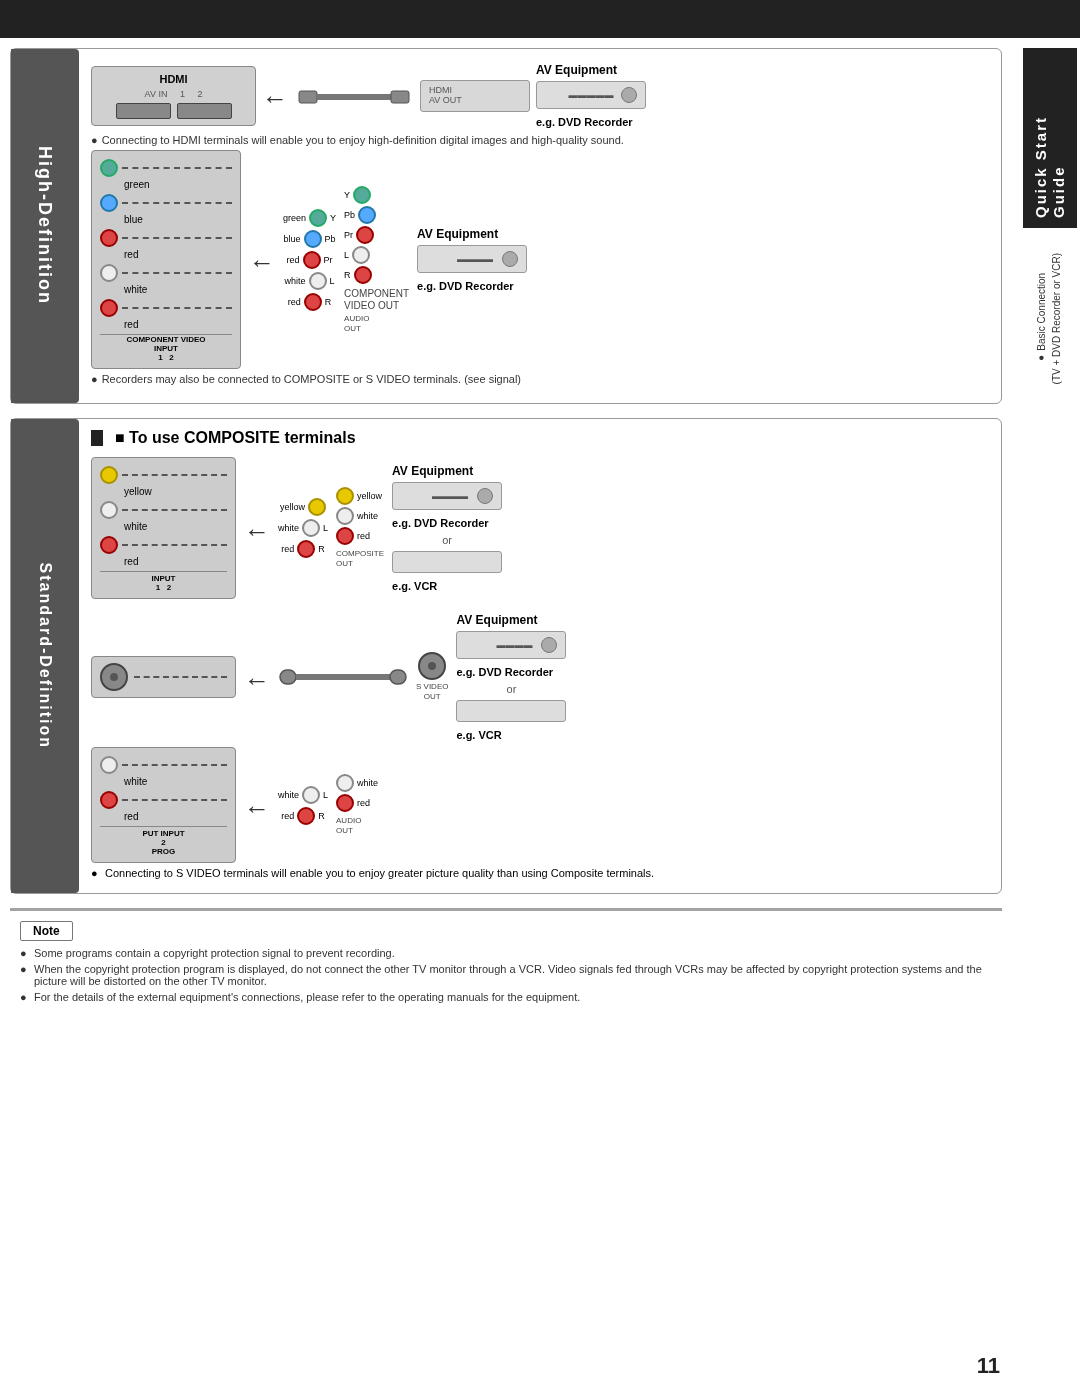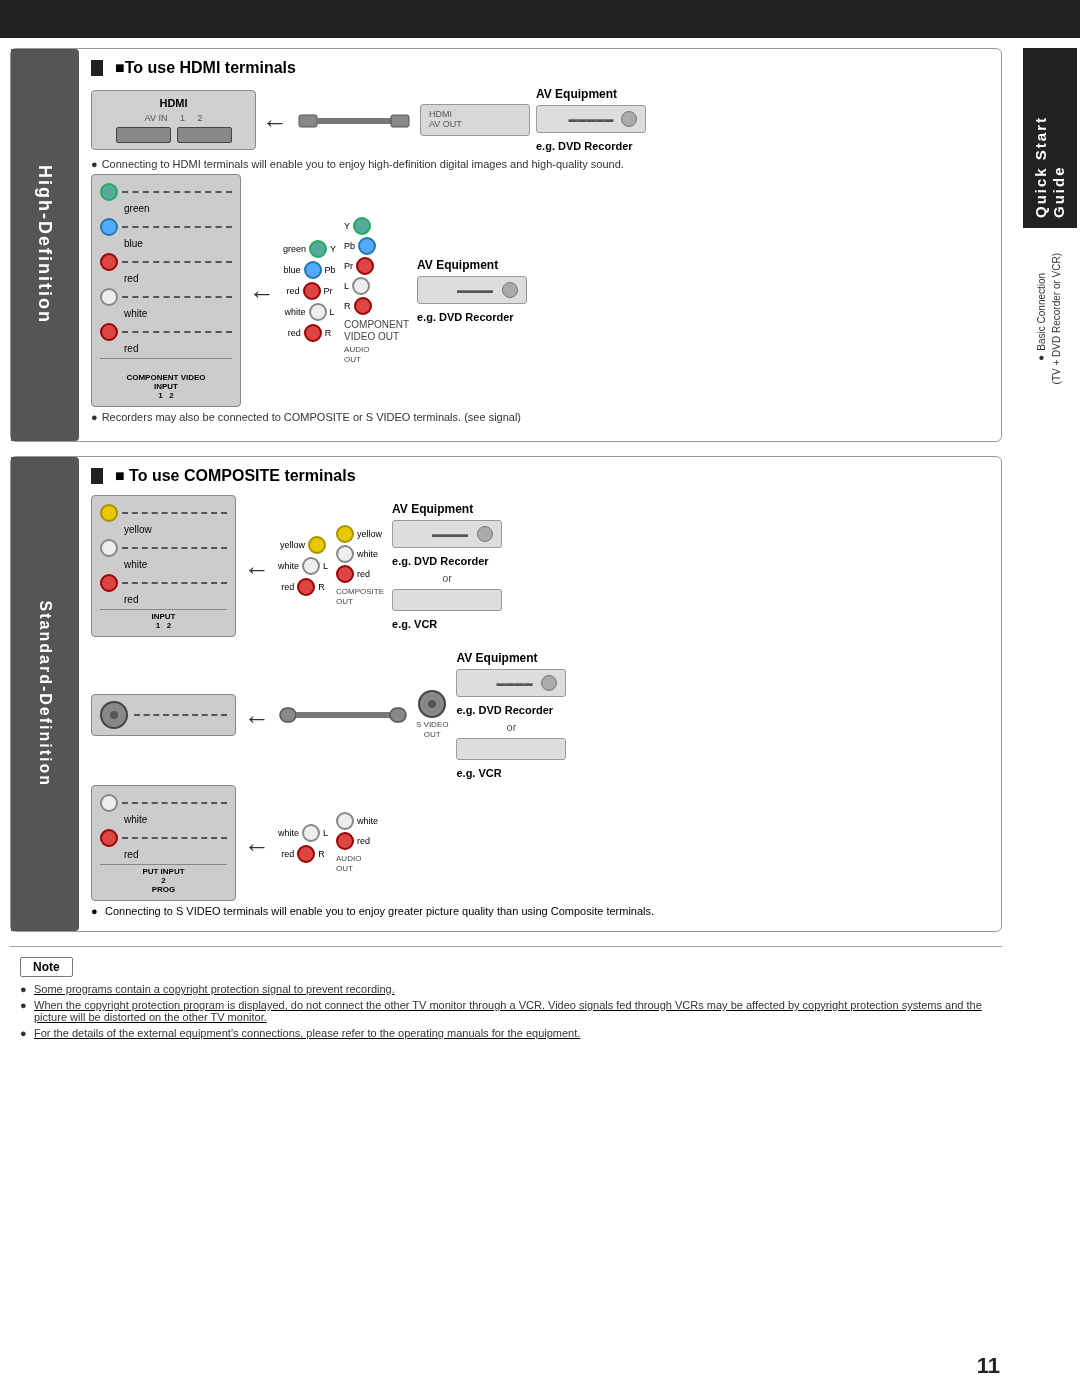--- a/index.html
+++ b/index.html
@@ -168,23 +168,22 @@
       color: #333;
       margin: 4px 0 8px 0;
     }
     .section-note::before {
       content: '●';
       margin-right: 4px;
     }
     
     .bottom-notes {
       padding: 10px 18px 10px 10px;
-      border-top: 1px solid #a3a3a3;
+      border-top: 3px solid #a3a3a3;
       margin-top: 8px;
-      text-decoration: underline;
     }
     .bottom-note-item {
       font-size: 11px;
       color: #333;
       margin-bottom: 4px;
       padding-left: 14px;
       position: relative;
     }
     .bottom-note-item::before {
       content: '●';
@@ -302,24 +301,20 @@
   </div>
 
   <div class="main-content">
 
     <div class="section-box">
       <div class="section-label-col">
         <span class="hd-label">High-Definition</span>
       </div>
       <div class="section-content">
 
-        <div class="section-title">
-          <span style="display:inline-block;width:12px;height:16px;background:#222;margin-right:6px;"></span>
-          <span>■To use HDMI terminals</span>
-        </div>
 
         <div class="full-diagram">
 
           <div style="background:#d0d0d0;border:1.5px solid #888;border-radius:4px;padding:6px 8px;width:165px;">
             <div style="font-size:11px;font-weight:bold;text-align:center;margin-bottom:4px;">HDMI</div>
             <div style="font-size:9px;text-align:center;margin-bottom:4px;color:#555;">AV IN &nbsp;&nbsp;&nbsp; 1 &nbsp;&nbsp;&nbsp; 2</div>
             <div style="display:flex;gap:6px;justify-content:center;">
               <div style="width:55px;height:16px;background:#888;border:1.5px solid #444;border-radius:2px;"></div>
               <div style="width:55px;height:16px;background:#888;border:1.5px solid #444;border-radius:2px;"></div>
             </div>
@@ -373,21 +368,21 @@
             <div class="conn-row-label" style="margin-top:4px;">
               <div class="small-circle white"></div>
               <div class="dashed-line"></div>
             </div>
             <div style="font-size:10px;padding-left:24px;">white</div>
             <div class="conn-row-label" style="margin-top:4px;">
               <div class="small-circle red"></div>
               <div class="dashed-line"></div>
             </div>
             <div style="font-size:10px;padding-left:24px;">red</div>
-            <div style="font-size:8px;font-weight:bold;text-align:center;margin-top:4px;border-top:1px solid #888;padding-top:14px;">COMPONENT VIDEO<br>INPUT<br>1&nbsp;&nbsp;&nbsp;2</div>
+            <div style="font-size:8px;font-weight:bold;text-align:center;margin-top:4px;border-top:1px solid #888;padding-top:0;">COMPONENT VIDEO<br>INPUT<br>1&nbsp;&nbsp;&nbsp;2</div>
           </div>
 
           <div style="font-size:26px;color:#333;">←</div>
 
           <div style="display:flex;flex-direction:column;gap:3px;align-items:center;">
 
             <div style="display:flex;align-items:center;gap:3px;">
               <span style="font-size:9px;">green</span>
               <div class="small-circle green"></div>
               <div style="font-size:9px;">Y</div>

